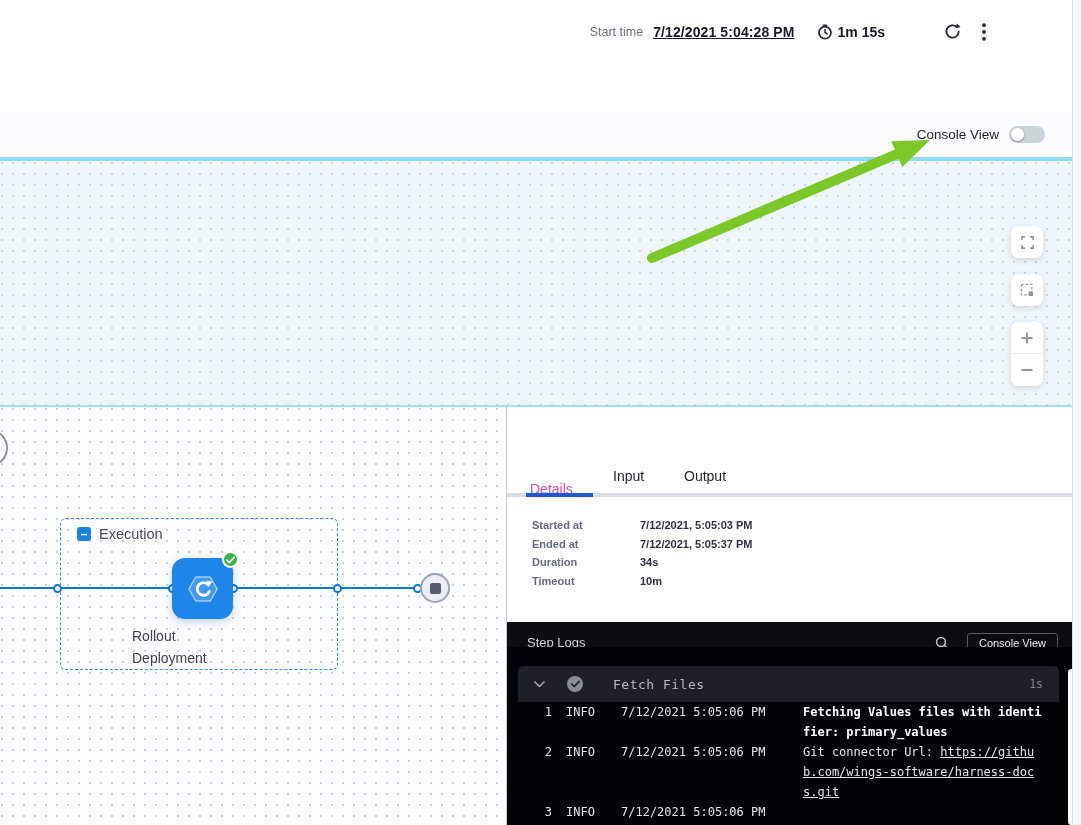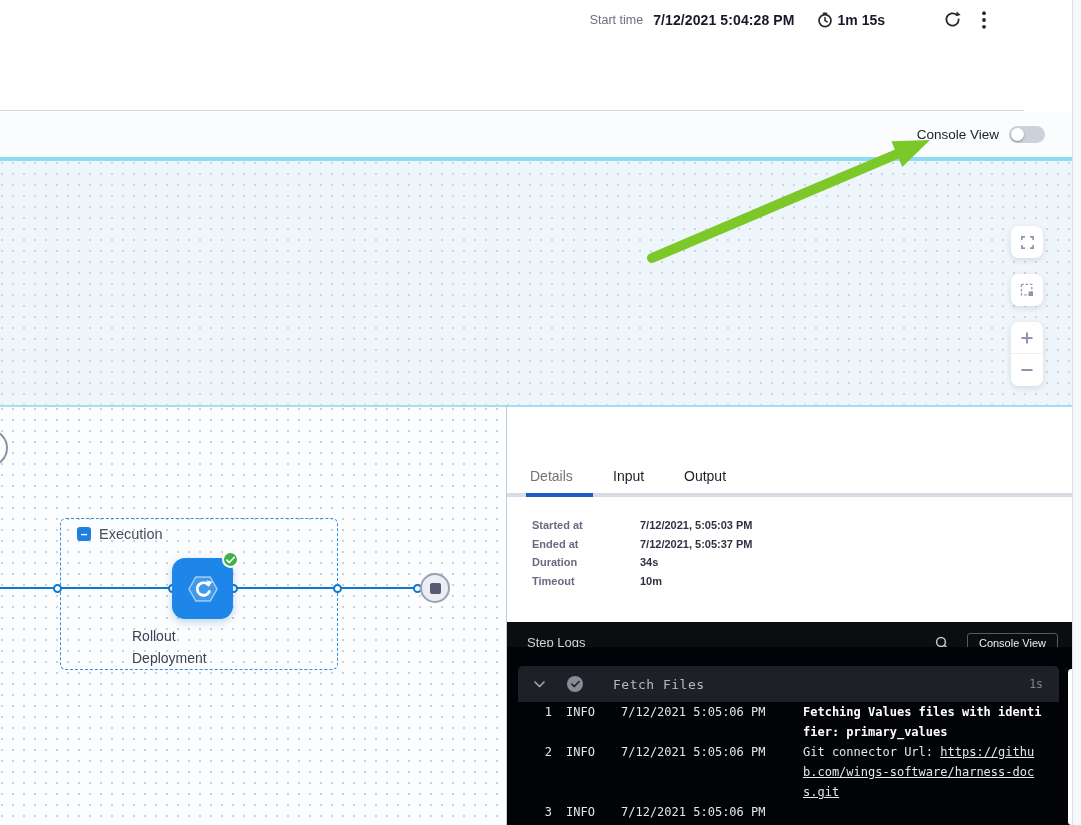--- a/index.html
+++ b/index.html
@@ -1,23 +1,23 @@
 <!DOCTYPE html>
 <html><head>
 <meta charset="utf-8">
 <style>
   * { margin:0; padding:0; box-sizing:border-box; }
   html,body { width:1081px; height:825px; font-family:"Liberation Sans", sans-serif; }
   .screen { position:relative; width:1081px; height:825px; background:#fff; overflow:hidden; }
 
   
-  .topbar { position:absolute; left:0; top:0; width:1024px; height:111px; background:#fff; border-bottom:1px solid #d6d7e0; }
+  .topbar { position:absolute; left:0; top:12px; width:1024px; height:111px; background:#fff; border-bottom:1px solid #d6d7e0; }
   .topbar-row { position:absolute; top:8px; right:36px; display:flex; align-items:center; }
   .start-label { font-size:12.5px; color:#6b6e7e; margin-right:10px; }
-  .start-value { font-size:14px; font-weight:700; color:#17192a; letter-spacing:.1px; }
+  .start-value { font-size:14px; font-weight:700; color:#17192a; letter-spacing:.1px;text-decoration:underline; }
   .elapsed-wrap { display:flex; align-items:center; margin-left:22px; }
   .elapsed-wrap svg { margin-right:5px; }
   .elapsed { font-size:14px; font-weight:700; color:#17192a; }
   .icon-btn { background:none; border:none; cursor:pointer; display:flex; align-items:center; justify-content:center; padding:2px; }
   .refresh-btn { margin-left:56px; }
   .kebab-btn { margin-left:16px; }
 
   
   .view-toolbar { position:absolute; left:0; top:112px; width:1072px; height:45px; background:#fbfcfe; display:flex; align-items:center; justify-content:flex-end; padding-right:27px; }
   .view-toolbar-underline { position:absolute; left:0; top:157px; width:1072px; height:4px; background:#8edcf3; }
@@ -57,21 +57,21 @@
   .stop-node { position:absolute; left:420px; top:166px; width:30px; height:30px; border-radius:50%; background:#eceef5; border:2px solid #9ba0b4; display:flex; align-items:center; justify-content:center; z-index:4; }
   .stop-node .sq { width:11px; height:11px; border-radius:2px; background:#565b6e; }
 
   
   .step-panel { position:absolute; left:506px; top:407px; width:566px; height:418px; background:#fff; border-left:1px solid #c2cbd4; }
   .panel-head { position:relative; height:48px; }
   .panel-title { position:absolute; left:20px; top:19px; font-size:15px; font-weight:600; color:#5e6378; }
   .panel-head-icons { position:absolute; right:20px; top:20px; display:flex; align-items:center; gap:14px; }
   .tabs { position:absolute; left:0; top:52px; width:100%; height:42px; }
   .tab { position:absolute; top:9px; font-size:14px; color:#1e2028; background:none; border:none; cursor:pointer; font-family:inherit; }
-  .tab.t0 { left:23px; color:#737373; font-weight:500; }
+  .tab.t0 { left:23px; color:#ec4899; font-weight:500;margin-top:13px; }
   .tab.t1 { left:106px; }
   .tab.t2 { left:177px; }
   .tab-track { position:absolute; left:0; top:34px; width:100%; height:4px; background:#dadce3; }
   .tab-indicator { position:absolute; left:19px; top:34px; width:67px; height:4px; background:#1a5ac9; z-index:2; }
   .details-grid { position:absolute; left:25px; top:112px; display:grid; grid-template-columns:108px auto; row-gap:6.5px; font-size:11px; }
   .details-grid .lbl { color:#676b80; font-weight:600; }
   .details-grid .val { color:#2f3240; font-weight:700; }
 
   
   .logs { position:absolute; left:0; top:215px; right:0; bottom:0; display:flex; flex-direction:column; }

